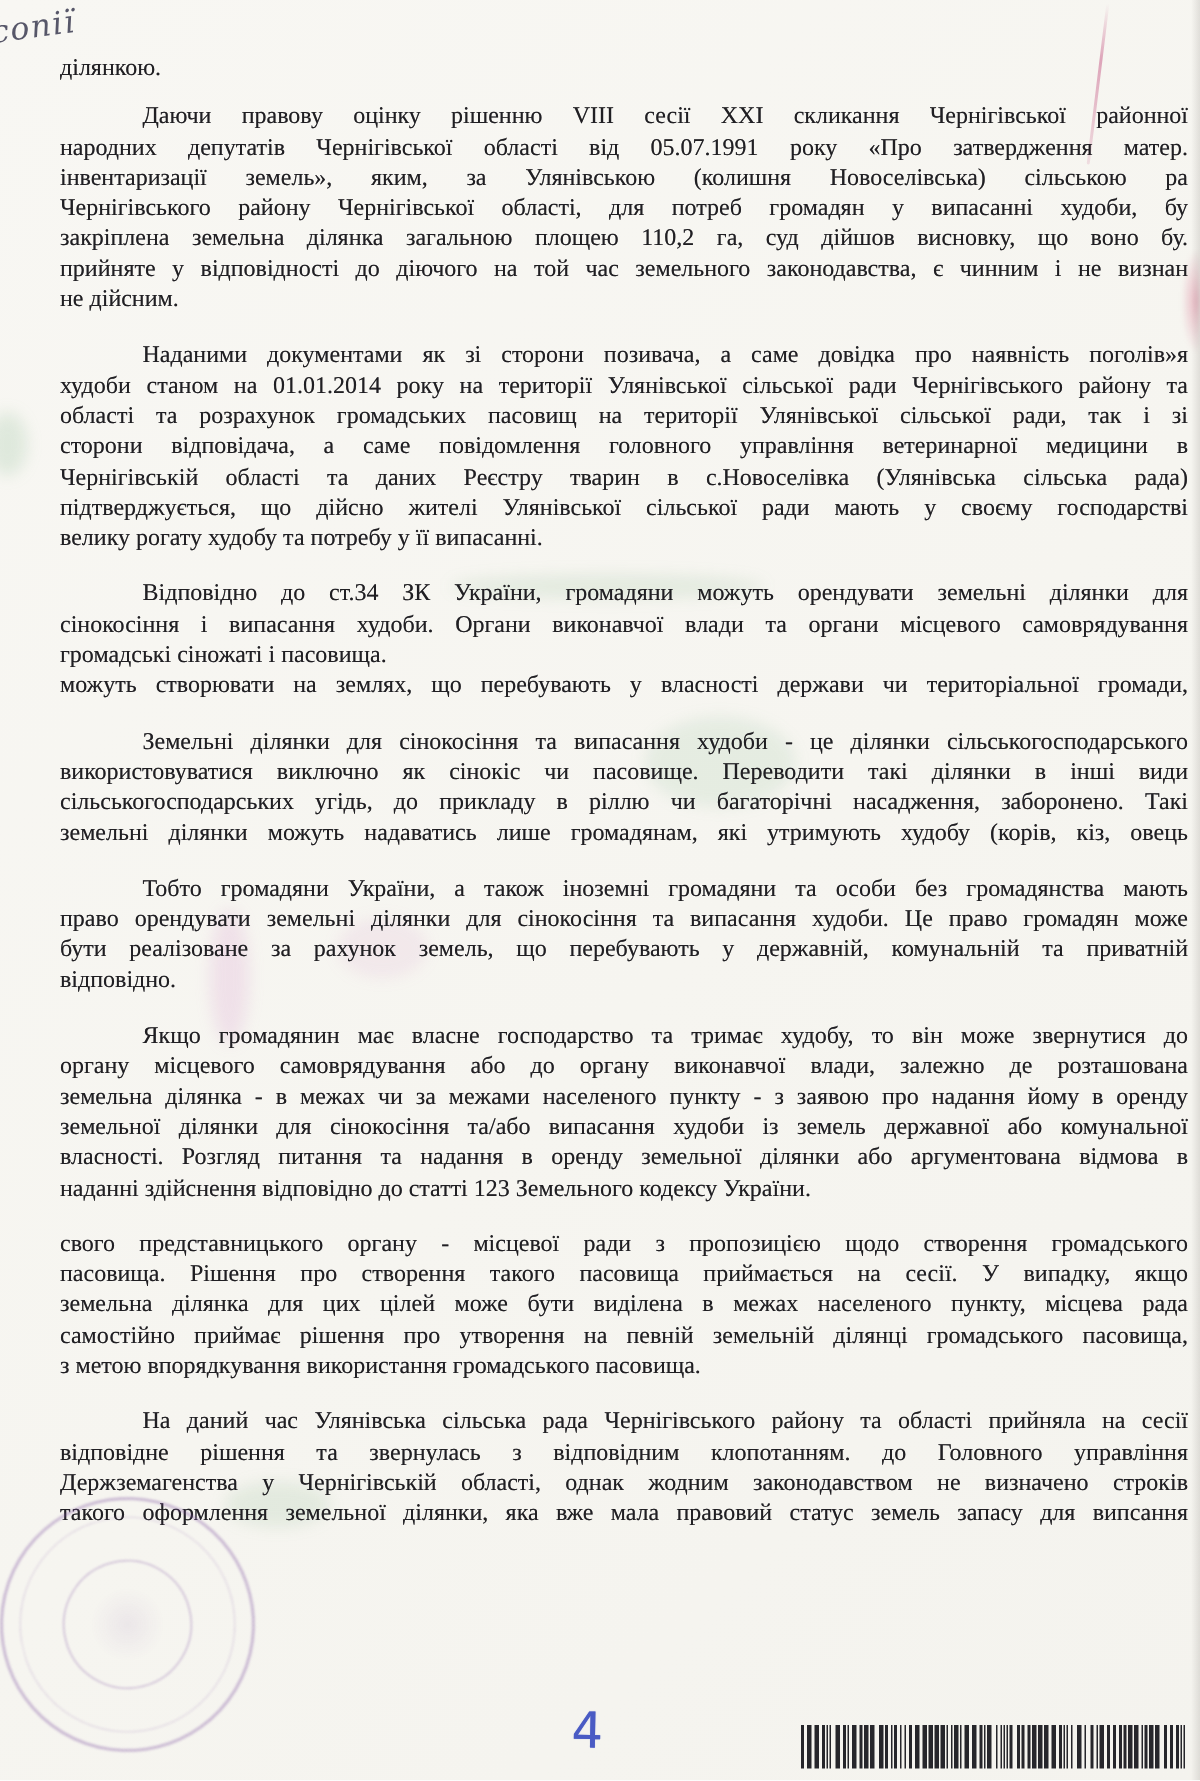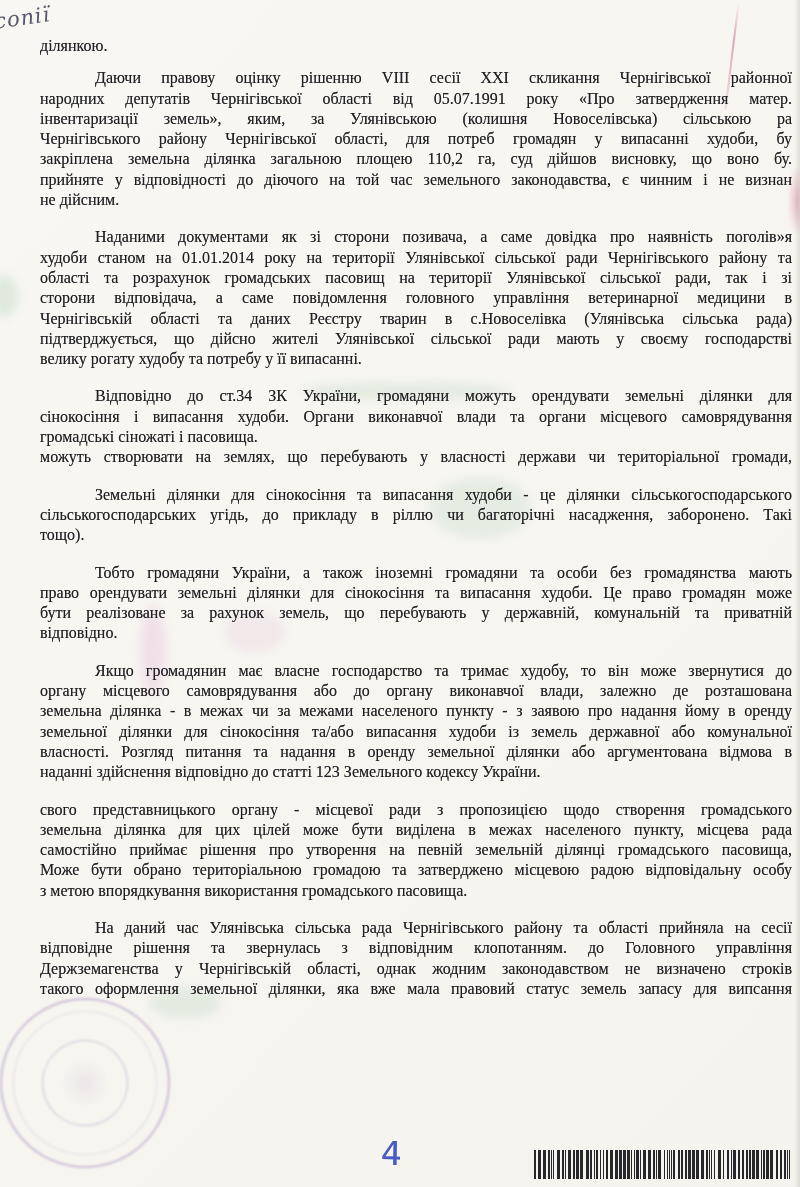--- a/index.html
+++ b/index.html
@@ -124,42 +124,43 @@
           <div class="line last">велику рогату худобу та потребу у її випасанні.</div>
         </div>
         <div class="paragraph">
           <div class="line first">Відповідно до ст.34 ЗК України, громадяни можуть орендувати земельні ділянки для</div>
           <div class="line">сінокосіння і випасання худоби. Органи виконавчої влади та органи місцевого самоврядування</div>
           <div class="line last">громадські сіножаті і пасовища.</div>
           <div class="line">можуть створювати на землях, що перебувають у власності держави чи територіальної громади,</div>
         </div>
         <div class="paragraph">
           <div class="line first">Земельні ділянки для сінокосіння та випасання худоби - це ділянки сільськогосподарського</div>
+          <div class="line">використовуватися виключно як сінокіс чи пасовище. Переводити такі ділянки в інші види</div>
           <div class="line">сільськогосподарських угідь, до прикладу в ріллю чи багаторічні насадження, заборонено. Такі</div>
-          <div class="line last">тощо).</div>
+          <div class="line">земельні ділянки можуть надаватись лише громадянам, які утримують худобу (корів, кіз, овець</div>
         </div>
         <div class="paragraph">
           <div class="line first">Тобто громадяни України, а також іноземні громадяни та особи без громадянства мають</div>
           <div class="line">право орендувати земельні ділянки для сінокосіння та випасання худоби. Це право громадян може</div>
           <div class="line">бути реалізоване за рахунок земель, що перебувають у державній, комунальній та приватній</div>
           <div class="line last">відповідно.</div>
         </div>
         <div class="paragraph">
           <div class="line first">Якщо громадянин має власне господарство та тримає худобу, то він може звернутися до</div>
           <div class="line">органу місцевого самоврядування або до органу виконавчої влади, залежно де розташована</div>
           <div class="line">земельна ділянка - в межах чи за межами населеного пункту - з заявою про надання йому в оренду</div>
           <div class="line">земельної ділянки для сінокосіння та/або випасання худоби із земель державної або комунальної</div>
           <div class="line">власності. Розгляд питання та надання в оренду земельної ділянки або аргументована відмова в</div>
           <div class="line last">наданні здійснення відповідно до статті 123 Земельного кодексу України.</div>
         </div>
         <div class="paragraph">
           <div class="line">свого представницького органу - місцевої ради з пропозицією щодо створення громадського</div>
+          <div class="line">пасовища. Рішення про створення такого пасовища приймається на сесії. У випадку, якщо</div>
           <div class="line">земельна ділянка для цих цілей може бути виділена в межах населеного пункту, місцева рада</div>
           <div class="line">самостійно приймає рішення про утворення на певній земельній ділянці громадського пасовища,</div>
-          <div class="line">Може бути обрано територіальною громадою та затверджено місцевою радою відповідальну особу</div>
           <div class="line last">з метою впорядкування використання громадського пасовища.</div>
         </div>
         <div class="paragraph">
           <div class="line first">На даний час Улянівська сільська рада Чернігівського району та області прийняла на сесії</div>
           <div class="line">відповідне рішення та звернулась з відповідним клопотанням. до Головного управління</div>
           <div class="line">Держземагенства у Чернігівській області, однак жодним законодавством не визначено строків</div>
           <div class="line">такого оформлення земельної ділянки, яка вже мала правовий статус земель запасу для випсання</div>
         </div>
       </div>
   </div>

